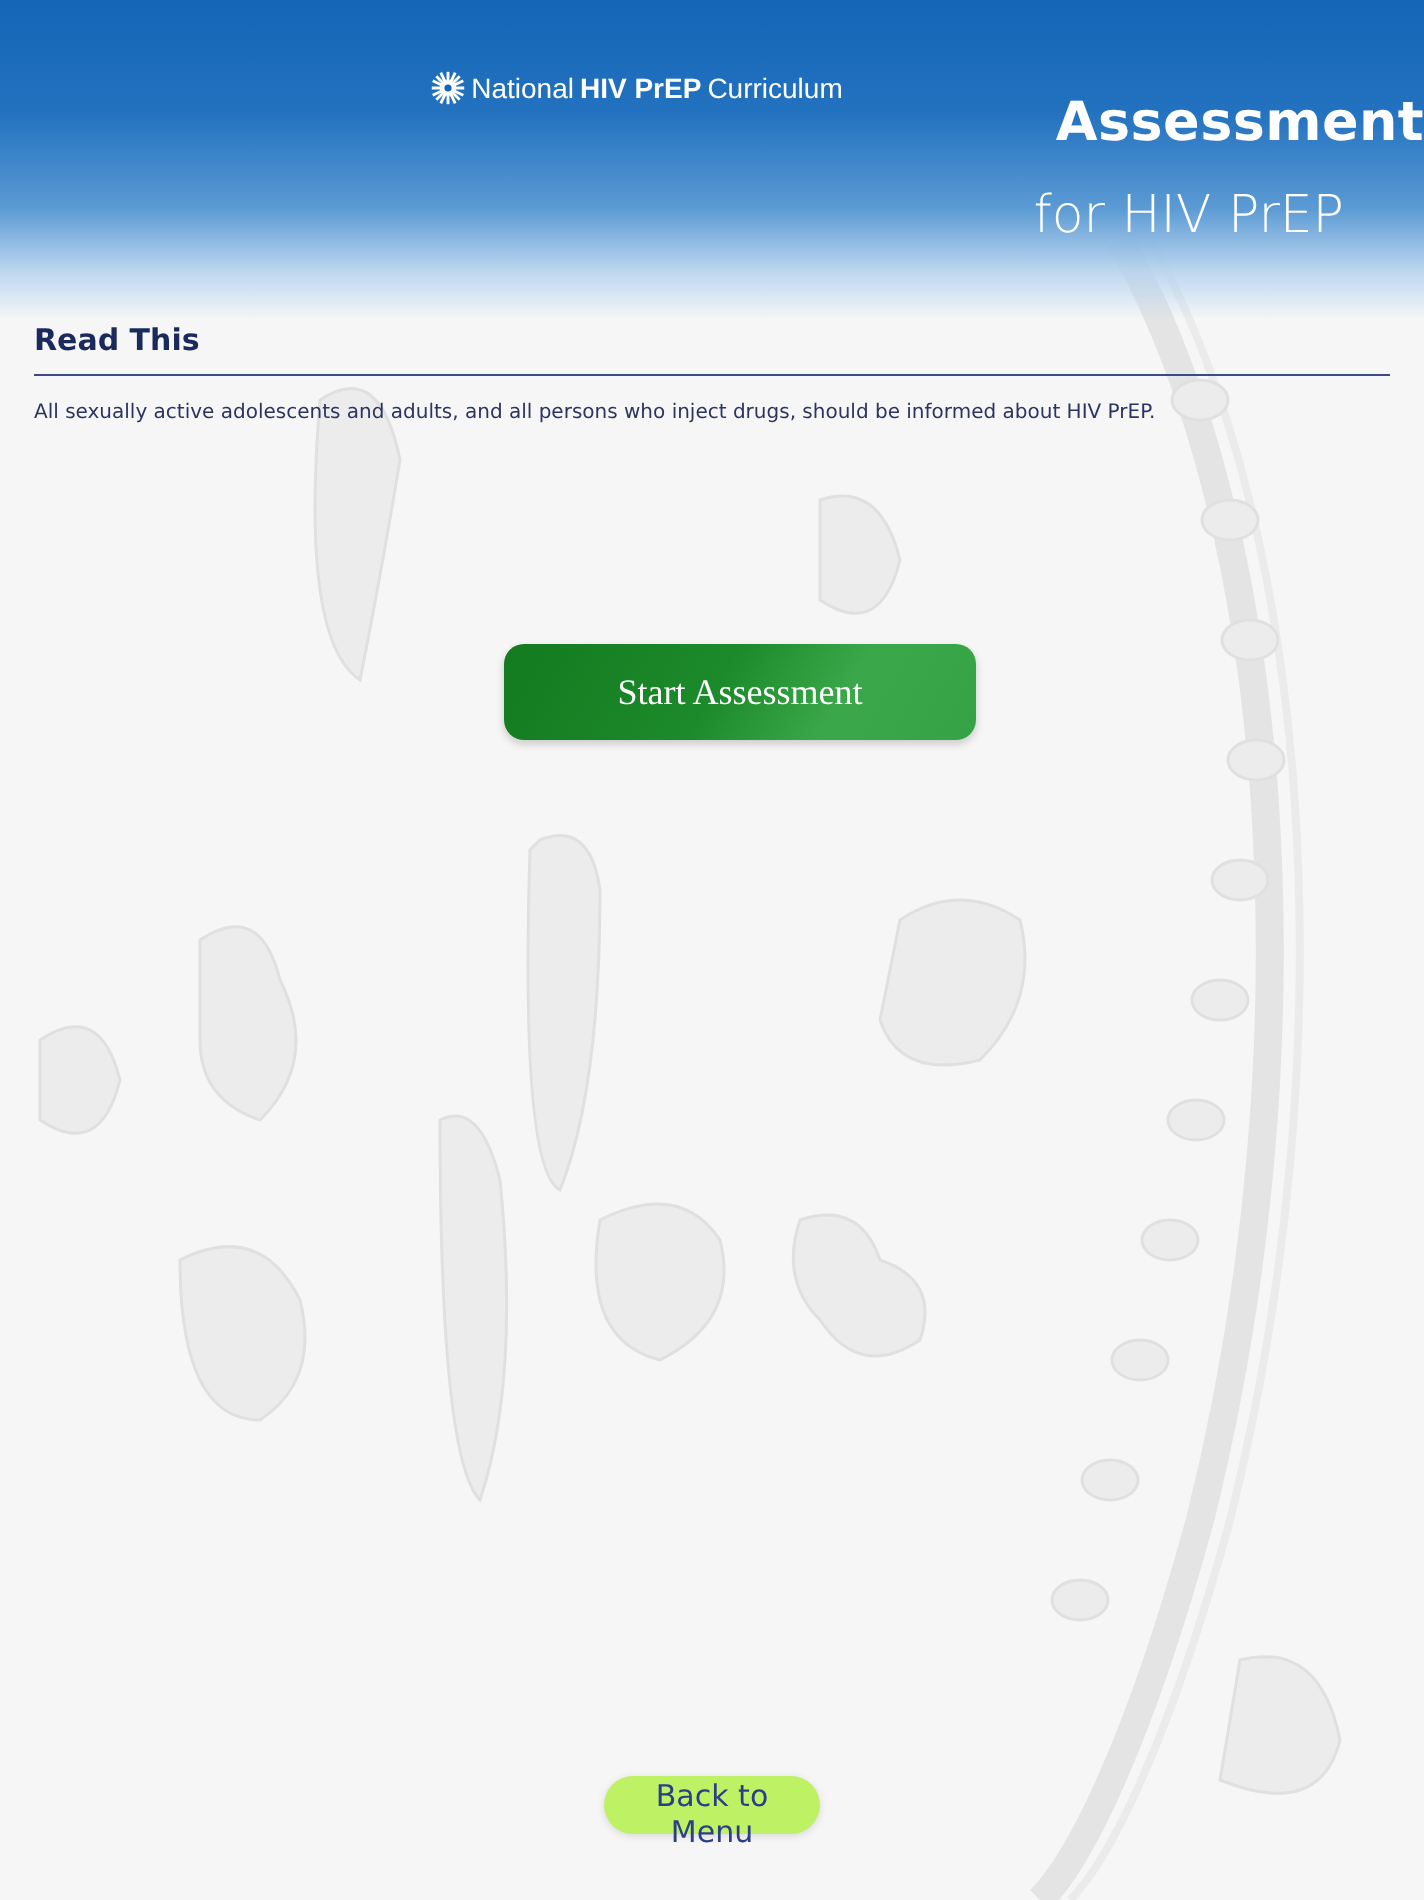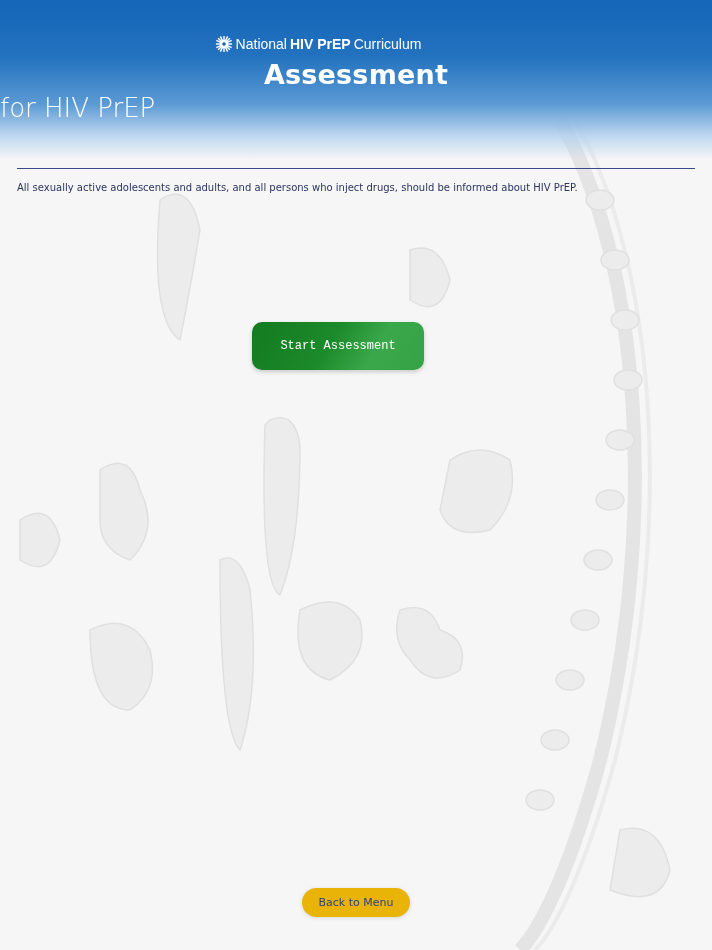--- a/index.html
+++ b/index.html
@@ -15,45 +15,45 @@
     background: linear-gradient(to bottom, #1565b8 0%, #2272bf 35%, #5b9ad4 65%, rgba(180,210,238,0.85) 85%, rgba(246,246,246,0) 100%);
   }
   .brand {
     position: absolute; top: 35px; left: 0; width: 636px; text-align: center;
     color: #fff; font-family: "Liberation Sans", sans-serif; font-size: 14px;
     display: flex; justify-content: center; align-items: center; gap: 3px;
   }
   .brand b { font-weight: bold; }
   .brand-icon { width: 18px; height: 18px; display: inline-block; }
   .title {
-    position: absolute; top: 59px; left: 0; width: 712px; text-align: center;
+    position: absolute; top: 46px; left: 0; width: 712px; text-align: right;
     color: #fff; font-weight: bold; font-size: 27px; letter-spacing: 0.2px;
   }
   .subtitle {
-    position: absolute; top: 93px; left: 0; width: 672px; text-align: left;
+    position: absolute; top: 93px; left: 0; width: 672px; text-align: right;
     color: #fff; font-weight: 300; font-size: 26px;
   }
   .content { position: absolute; left: 17px; top: 160px; width: 678px; z-index: 2; }
   .section-title {
     font-size: 15px; font-weight: bold; color: #1b2a5c; margin: 0; padding-top: 1px;
   }
   .divider { height: 1px; background: #3b4a8a; margin-top: 8px; width: 678px; }
   .para { font-size: 10px; line-height: 14px; color: #2b3560; margin: 12px 0 0 0; }
   .para + .para { margin-top: 14px; }
   .start-btn {
-    position: absolute; left: 252px; top: 322px; width: 172px; height: 48px; z-index: 2;
+    position: absolute; left: 252px; top: 322px; width: 236px; height: 48px; z-index: 2;
     border-radius: 10px; border: none;
     background: linear-gradient(120deg, #137a20 0%, #1c8a2a 45%, #3aa84a 70%, #36a247 100%);
-    color: #fff; font-size: 12px; font-family: Liberation Mono, monospace;
+    color: #fff; font-size: 18px; font-family: Liberation Serif, serif;
     box-shadow: 0 2px 4px rgba(0,0,0,0.18); cursor: pointer;
   }
   .back-btn {
     position: absolute; left: 302px; top: 888px; width: 108px; height: 29px; z-index: 2;
-    border-radius: 15px; border: none; background: #eab308;
-    color: #2a3f88; font-size: 11px; font-family: "DejaVu Sans", sans-serif;
+    border-radius: 15px; border: none; background: #bef264;
+    color: #2a3f88; font-size: 15px; font-family: "DejaVu Sans", sans-serif;
     box-shadow: 0 1px 4px rgba(0,0,0,0.12); cursor: pointer;
   }
 </style>
 </head>
 <body>
 
 <svg class="bg-art" viewBox="0 0 712 950" xmlns="http://www.w3.org/2000/svg">
   <g fill="#ececec" stroke="#e0e0e0" stroke-width="1.5">
     <path d="M560 120 C 640 260, 660 520, 600 760 C 570 870, 540 930, 520 950" fill="none" stroke="#e4e4e4" stroke-width="14"></path>
     <path d="M575 120 C 655 260, 675 520, 615 760 C 585 870, 555 930, 535 950" fill="none" stroke="#ebebeb" stroke-width="4"></path>
@@ -100,18 +100,19 @@
     </svg>
     <span>National</span>
     <b>HIV PrEP</b>
     <span>Curriculum</span>
   </div>
   <div class="title">Assessment</div>
   <div class="subtitle">for HIV PrEP</div>
 </div>
 
 <div class="content">
+  <h2 class="section-title">Read This</h2>
   <div class="divider"></div>
   <p class="para">All sexually active adolescents and adults, and all persons who inject drugs, should be informed about HIV PrEP.</p>
 </div>
 
 <button class="start-btn">Start Assessment</button>
 <button class="back-btn">Back to Menu</button>
 
 </body></html>

